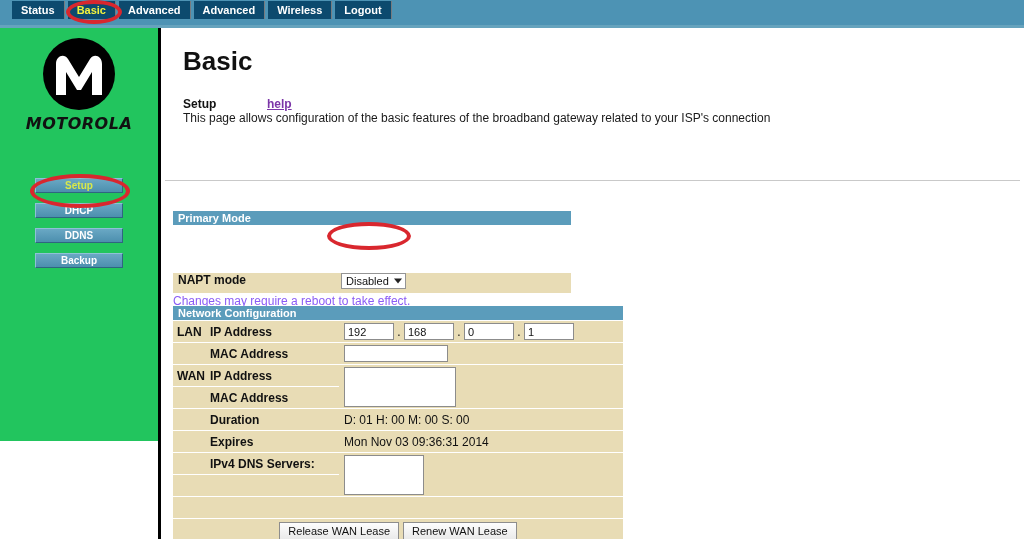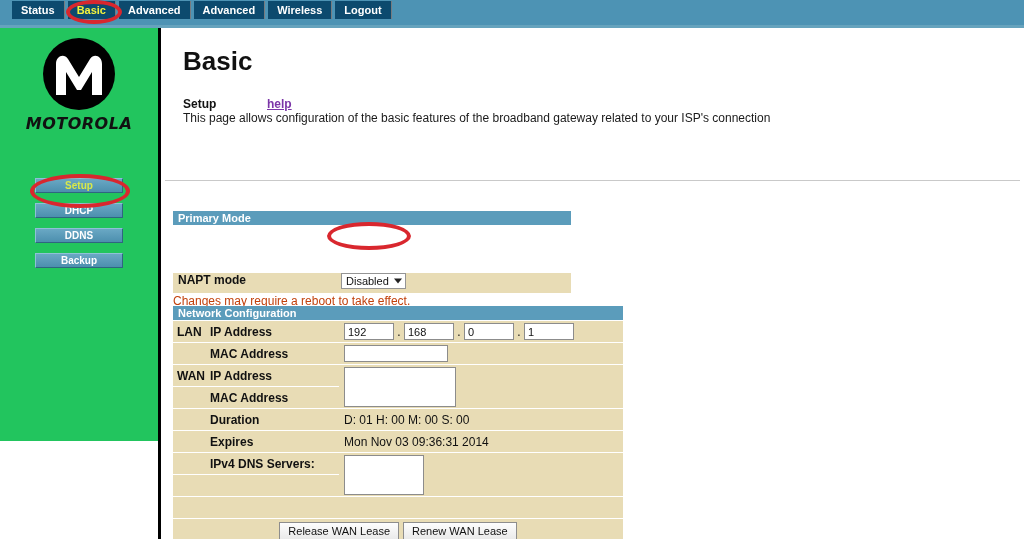--- a/index.html
+++ b/index.html
@@ -165,21 +165,21 @@
   .select-box .caret {
     position: absolute; right: 3px; top: 50%;
     transform: translateY(-50%);
     width: 0; height: 0;
     border-left: 4px solid transparent;
     border-right: 4px solid transparent;
     border-top: 5px solid #222;
   }
   .note {
     margin-top: 0;
-    font-size: 12px; color: #c2410c;
+    font-size: 12px; color: #8b5cf6;
   }
   .btn {
     background: linear-gradient(#fdfdfd,#eaeaea);
     border: 1px solid #8d8d8d;
     font-size: 11px; color: #111;
     padding: 2px 8px;
     font-family: "Liberation Sans", sans-serif;
     cursor: pointer;
   }
   .apply-wrap { margin-top: 16px; padding-left: 96px; }

